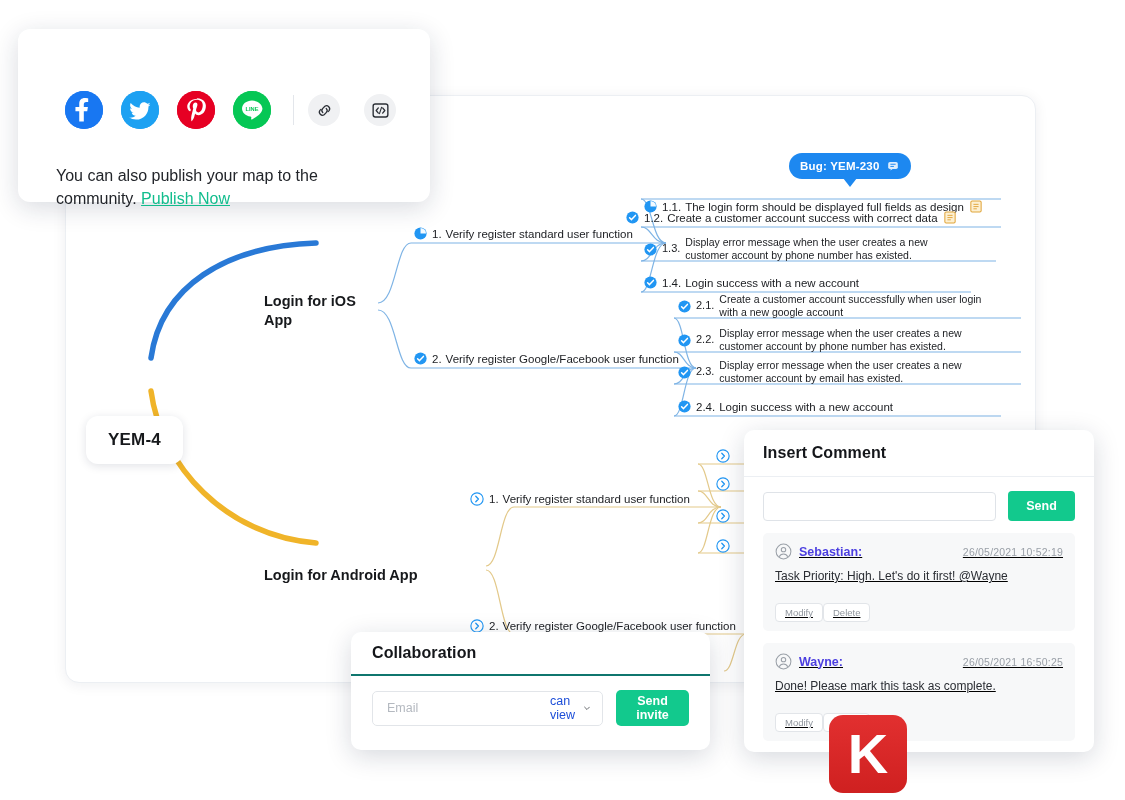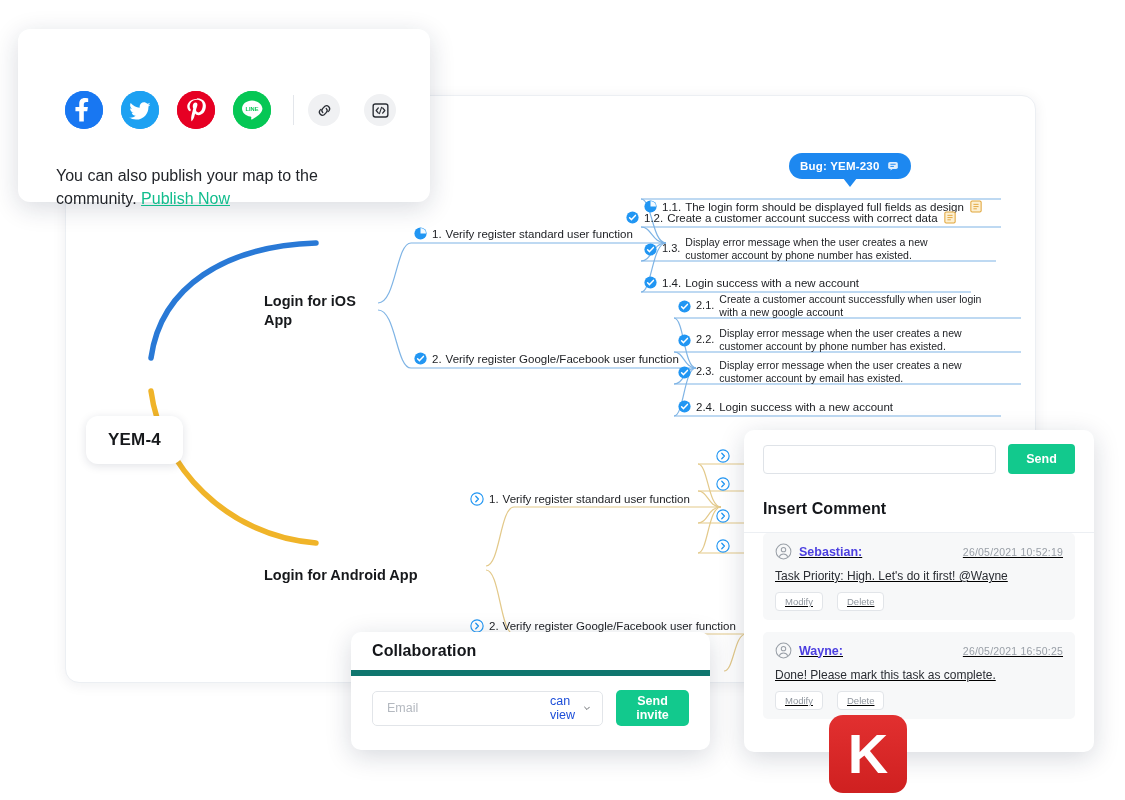--- a/index.html
+++ b/index.html
@@ -106,36 +106,36 @@
     width:67px; height:30px; background:#12c98d; border:none; border-radius:4px;
     color:#fff; font-size:12.5px; font-weight:bold; cursor:pointer;
     font-family:"Liberation Sans", sans-serif;
   }
   .comment-item { margin:0 19px 12px 19px; background:#f7f8f9; border-radius:5px; padding:10px 12px 9px 12px;text-decoration:underline; }
   .comment-top { display:flex; align-items:center; }
   .avatar-ico { margin-right:7px; display:block; }
   .comment-author { font-size:12.5px; font-weight:bold; color:#4c3fe0; }
   .comment-time { margin-left:auto; font-size:10.5px; color:#9aa0a8; letter-spacing:.2px; }
   .comment-body { margin-top:9px; font-size:12px; color:#2a2d33; }
-  .comment-actions { margin-top:9px; display:flex; gap:14px; }
+  .comment-actions { margin-top:20px; display:flex; gap:0; }
   .chip {
     border:1px solid #e2e5e9; background:#fff; border-radius:4px;
     font-size:9.5px; color:#8f959d; padding:3px 9px; cursor:pointer;
     font-family:"Liberation Sans", sans-serif;
   }
 
   
   #collab-panel {
     position:absolute; left:351px; top:632px;
     width:359px; height:118px;
     background:#fff; border-radius:10px;
     box-shadow:0 6px 26px rgba(20,30,60,.17);
     z-index:26; overflow:hidden;
   }
-  #collab-header { height:44px; border-bottom:6px solid #0f766e; display:flex; align-items:center; padding:0 21px; }
+  #collab-header { height:44px; border-bottom:2px solid #0f766e; display:flex; align-items:center; padding:0 21px; }
   #collab-title { font-size:16px; font-weight:bold; color:#14161a; letter-spacing:.1px; }
   #collab-body { display:flex; align-items:center; padding:14px 21px 0 21px; gap:13px; }
   #collab-inputwrap {
     flex:1; height:35px; border:1px solid #e2e5e9; border-radius:5px;
     display:flex; align-items:center; padding:0 12px;
   }
   #collab-email {
     flex:1; border:none; outline:none; font-size:12.5px; color:#23262b;
     background:transparent; font-family:"Liberation Sans", sans-serif;
   }
@@ -456,27 +456,27 @@
         <svg width="10" height="7" viewBox="0 0 10 7">
           <path d="M1 1.2 L5 5.2 L9 1.2" stroke="#3c4045" stroke-width="1.3" fill="none" stroke-linecap="round" stroke-linejoin="round"></path>
         </svg>
       </span>
     </div>
     <button id="send-invite">Send invite</button>
   </div>
 </div>
 
 <div id="comment-panel">
+  <div id="comment-header">
+    <span id="comment-title">Insert Comment</span>
+  </div>
+
   <div id="comment-compose">
     <input id="comment-input" type="text" placeholder="" style="">
     <button id="send-button">Send</button>
-  </div>
-
-  <div id="comment-header">
-    <span id="comment-title">Insert Comment</span>
   </div>
 
   <div class="comment-item">
     <div class="comment-top">
       <svg class="avatar-ico" width="17" height="17" viewBox="0 0 20 20">
         <circle cx="10" cy="10" r="8.7" fill="none" stroke="#9aa0a8" stroke-width="1.2"></circle>
         <circle cx="10" cy="7.8" r="2.6" fill="none" stroke="#9aa0a8" stroke-width="1.2"></circle>
         <path d="M5 16.2a5.4 5.4 0 0 1 10 0" fill="none" stroke="#9aa0a8" stroke-width="1.2"></path>
       </svg>
       <span class="comment-author">Sebastian:</span>

